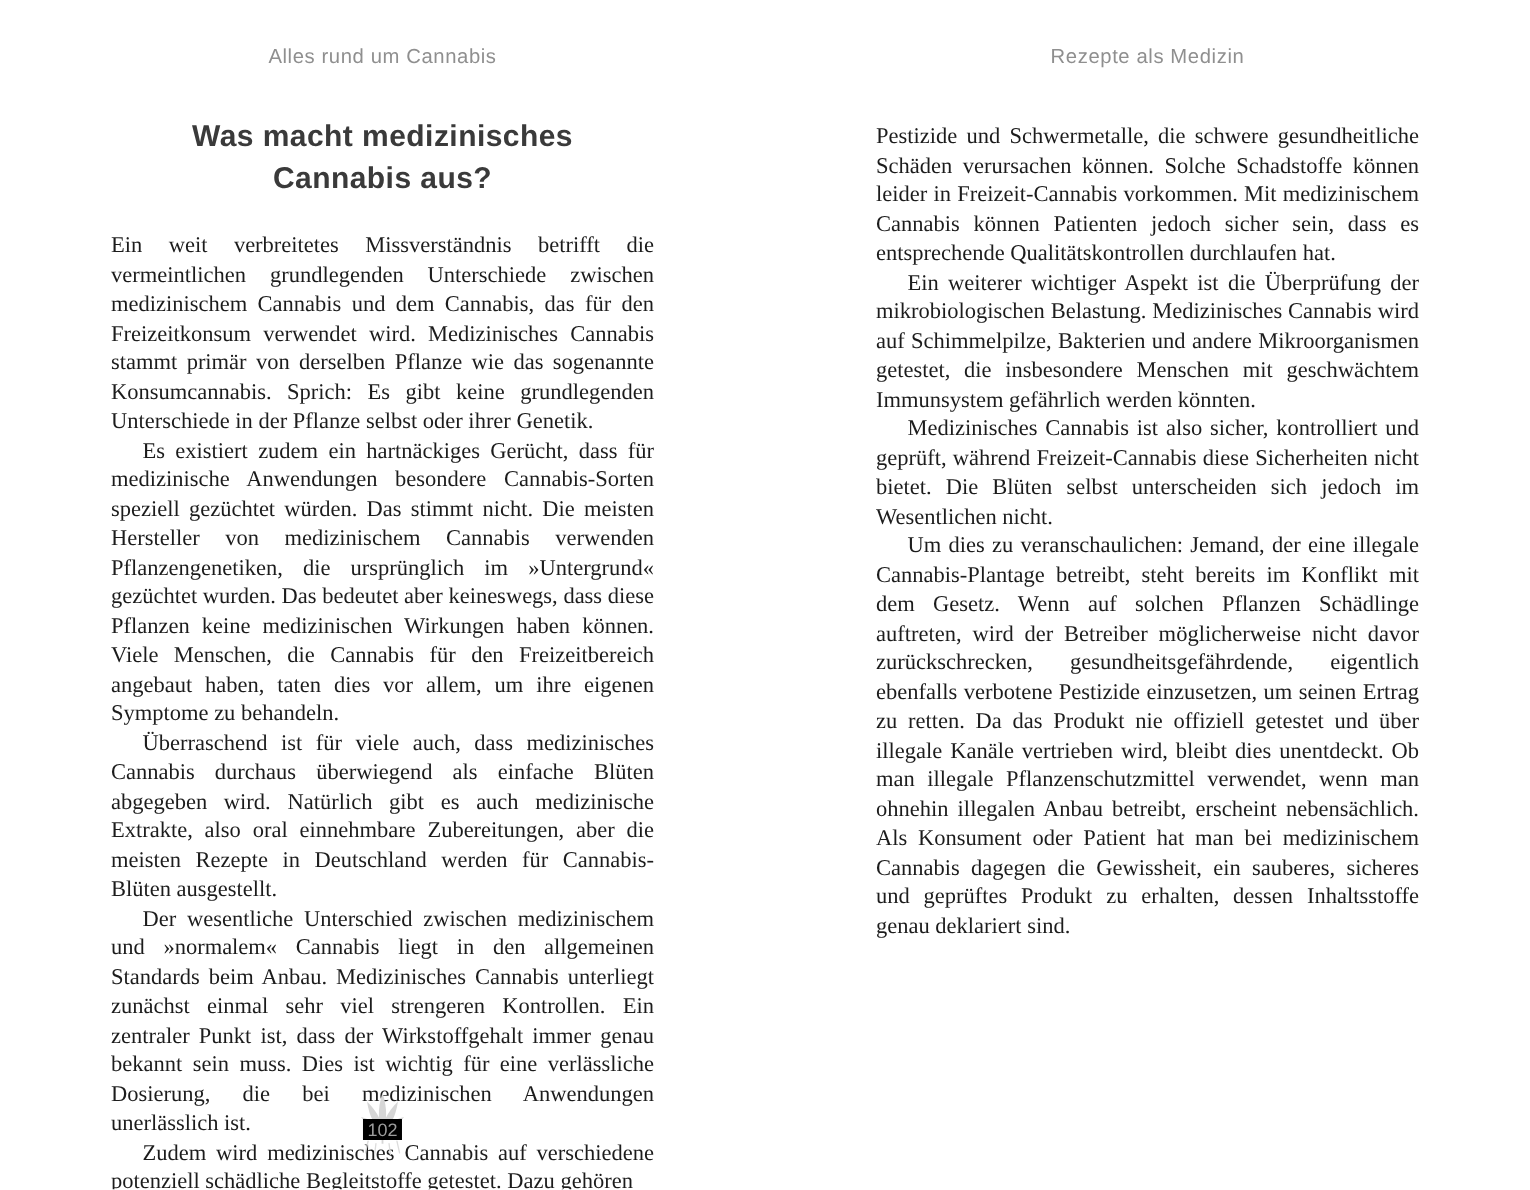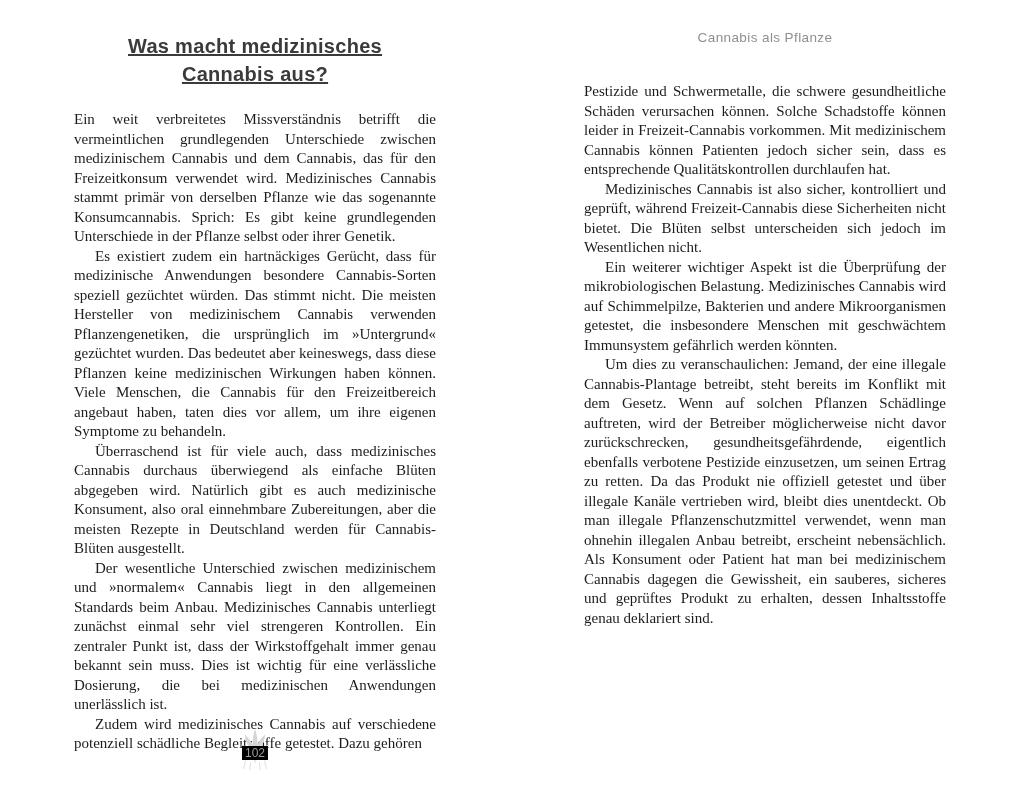--- a/index.html
+++ b/index.html
@@ -34,21 +34,20 @@
   .chapter-title {
     margin: 33px auto 0 auto;
     max-width: 290px;
     text-align: center;
     font-family: "Liberation Sans", sans-serif;
     font-weight: bold;
     font-size: 20px;
     line-height: 1.38;
     letter-spacing: 0.3px;
     color: #3a3a3a;
-    text-decoration: underline;
   }
 
   .body-text {
     margin-top: 22px;
     font-size: 15px;
     line-height: 19.5px;
     color: #1c1c1c;
     text-align: justify;
     hyphens: auto;
     -webkit-hyphens: auto;
@@ -85,25 +84,26 @@
     padding: 0 3px;
     line-height: 14px;
   }
 </style>
 </head>
 <body>
 
 <div class="book">
 
   <div class="page left">
+    <div class="running-header">Alles rund um Cannabis</div>
     <h1 class="chapter-title">Was macht medizinisches Cannabis aus?</h1>
     <div class="body-text">
       <p class="no-indent">Ein weit verbreitetes Missverständnis betrifft die vermeintlichen grundlegenden Unterschiede zwischen medizinischem Cannabis und dem Cannabis, das für den Freizeitkonsum verwendet wird. Medizinisches Cannabis stammt primär von derselben Pflanze wie das sogenannte Konsumcannabis. Sprich: Es gibt keine grundlegenden Unterschiede in der Pflanze selbst oder ihrer Genetik.</p>
       <p>Es existiert zudem ein hartnäckiges Gerücht, dass für medizinische Anwendungen besondere Cannabis-Sorten speziell gezüchtet würden. Das stimmt nicht. Die meisten Hersteller von medizinischem Cannabis verwenden Pflanzengenetiken, die ursprünglich im »Untergrund« gezüchtet wurden. Das bedeutet aber keineswegs, dass diese Pflanzen keine medizinischen Wirkungen haben können. Viele Menschen, die Cannabis für den Freizeitbereich angebaut haben, taten dies vor allem, um ihre eigenen Symptome zu behandeln.</p>
-      <p>Überraschend ist für viele auch, dass medizinisches Cannabis durchaus überwiegend als einfache Blüten abgegeben wird. Natürlich gibt es auch medizinische Konsument, also oral einnehmbare Zubereitungen, aber die meisten Rezepte in Deutschland werden für Cannabis-Blüten ausgestellt.</p>
+      <p>Überraschend ist für viele auch, dass medizinisches Cannabis durchaus überwiegend als einfache Blüten abgegeben wird. Natürlich gibt es auch medizinische Extrakte, also oral einnehmbare Zubereitungen, aber die meisten Rezepte in Deutschland werden für Cannabis-Blüten ausgestellt.</p>
       <p>Der wesentliche Unterschied zwischen medizinischem und »normalem« Cannabis liegt in den allgemeinen Standards beim Anbau. Medizinisches Cannabis unterliegt zunächst einmal sehr viel strengeren Kontrollen. Ein zentraler Punkt ist, dass der Wirkstoffgehalt immer genau bekannt sein muss. Dies ist wichtig für eine verlässliche Dosierung, die bei medizinischen Anwendungen unerlässlich ist.</p>
       <p>Zudem wird medizinisches Cannabis auf verschiedene potenziell schädliche Begleitstoffe getestet. Dazu gehören</p>
     </div>
     <div class="page-footer">
       <div class="footer-art">
         <svg viewBox="0 0 64 58" width="56" height="52" aria-hidden="true">
           <g fill="#d6d6d6">
             <g transform="translate(32,40)">
               <path d="M0 0 C3.2 -7 4.2 -16 0 -30 C-4.2 -16 -3.2 -7 0 0 Z"></path>
               <path transform="rotate(27)" d="M0 0 C3 -6 4 -14 0 -26 C-4 -14 -3 -6 0 0 Z"></path>
@@ -121,22 +121,22 @@
             <line x1="37" y1="49" x2="38" y2="57"></line>
             <line x1="43" y1="47" x2="45" y2="56"></line>
           </g>
         </svg>
         <span class="page-number">102</span>
       </div>
     </div>
   </div>
 
   <div class="page right">
-    <div class="running-header">Cannabis als Pflanze</div>
+    <div class="running-header">Rezepte als Medizin</div>
     <div class="body-text">
       <p class="no-indent">Pestizide und Schwermetalle, die schwere gesundheitliche Schäden verursachen können. Solche Schadstoffe können leider in Freizeit-Cannabis vorkommen. Mit medizinischem Cannabis können Patienten jedoch sicher sein, dass es entsprechende Qualitätskontrollen durchlaufen hat.</p>
+      <p>Ein weiterer wichtiger Aspekt ist die Überprüfung der mikrobiologischen Belastung. Medizinisches Cannabis wird auf Schimmelpilze, Bakterien und andere Mikroorganismen getestet, die insbesondere Menschen mit geschwächtem Immunsystem gefährlich werden könnten.</p>
       <p>Medizinisches Cannabis ist also sicher, kontrolliert und geprüft, während Freizeit-Cannabis diese Sicherheiten nicht bietet. Die Blüten selbst unterscheiden sich jedoch im Wesentlichen nicht.</p>
-      <p>Ein weiterer wichtiger Aspekt ist die Überprüfung der mikrobiologischen Belastung. Medizinisches Cannabis wird auf Schimmelpilze, Bakterien und andere Mikroorganismen getestet, die insbesondere Menschen mit geschwächtem Immunsystem gefährlich werden könnten.</p>
       <p>Um dies zu veranschaulichen: Jemand, der eine illegale Cannabis-Plantage betreibt, steht bereits im Konflikt mit dem Gesetz. Wenn auf solchen Pflanzen Schädlinge auftreten, wird der Betreiber möglicherweise nicht davor zurückschrecken, gesundheitsgefährdende, eigentlich ebenfalls verbotene Pestizide einzusetzen, um seinen Ertrag zu retten. Da das Produkt nie offiziell getestet und über illegale Kanäle vertrieben wird, bleibt dies unentdeckt. Ob man illegale Pflanzenschutzmittel verwendet, wenn man ohnehin illegalen Anbau betreibt, erscheint nebensächlich. Als Konsument oder Patient hat man bei medizinischem Cannabis dagegen die Gewissheit, ein sauberes, sicheres und geprüftes Produkt zu erhalten, dessen Inhaltsstoffe genau deklariert sind.</p>
     </div>
   </div>
 
 </div>
 
 </body></html>

